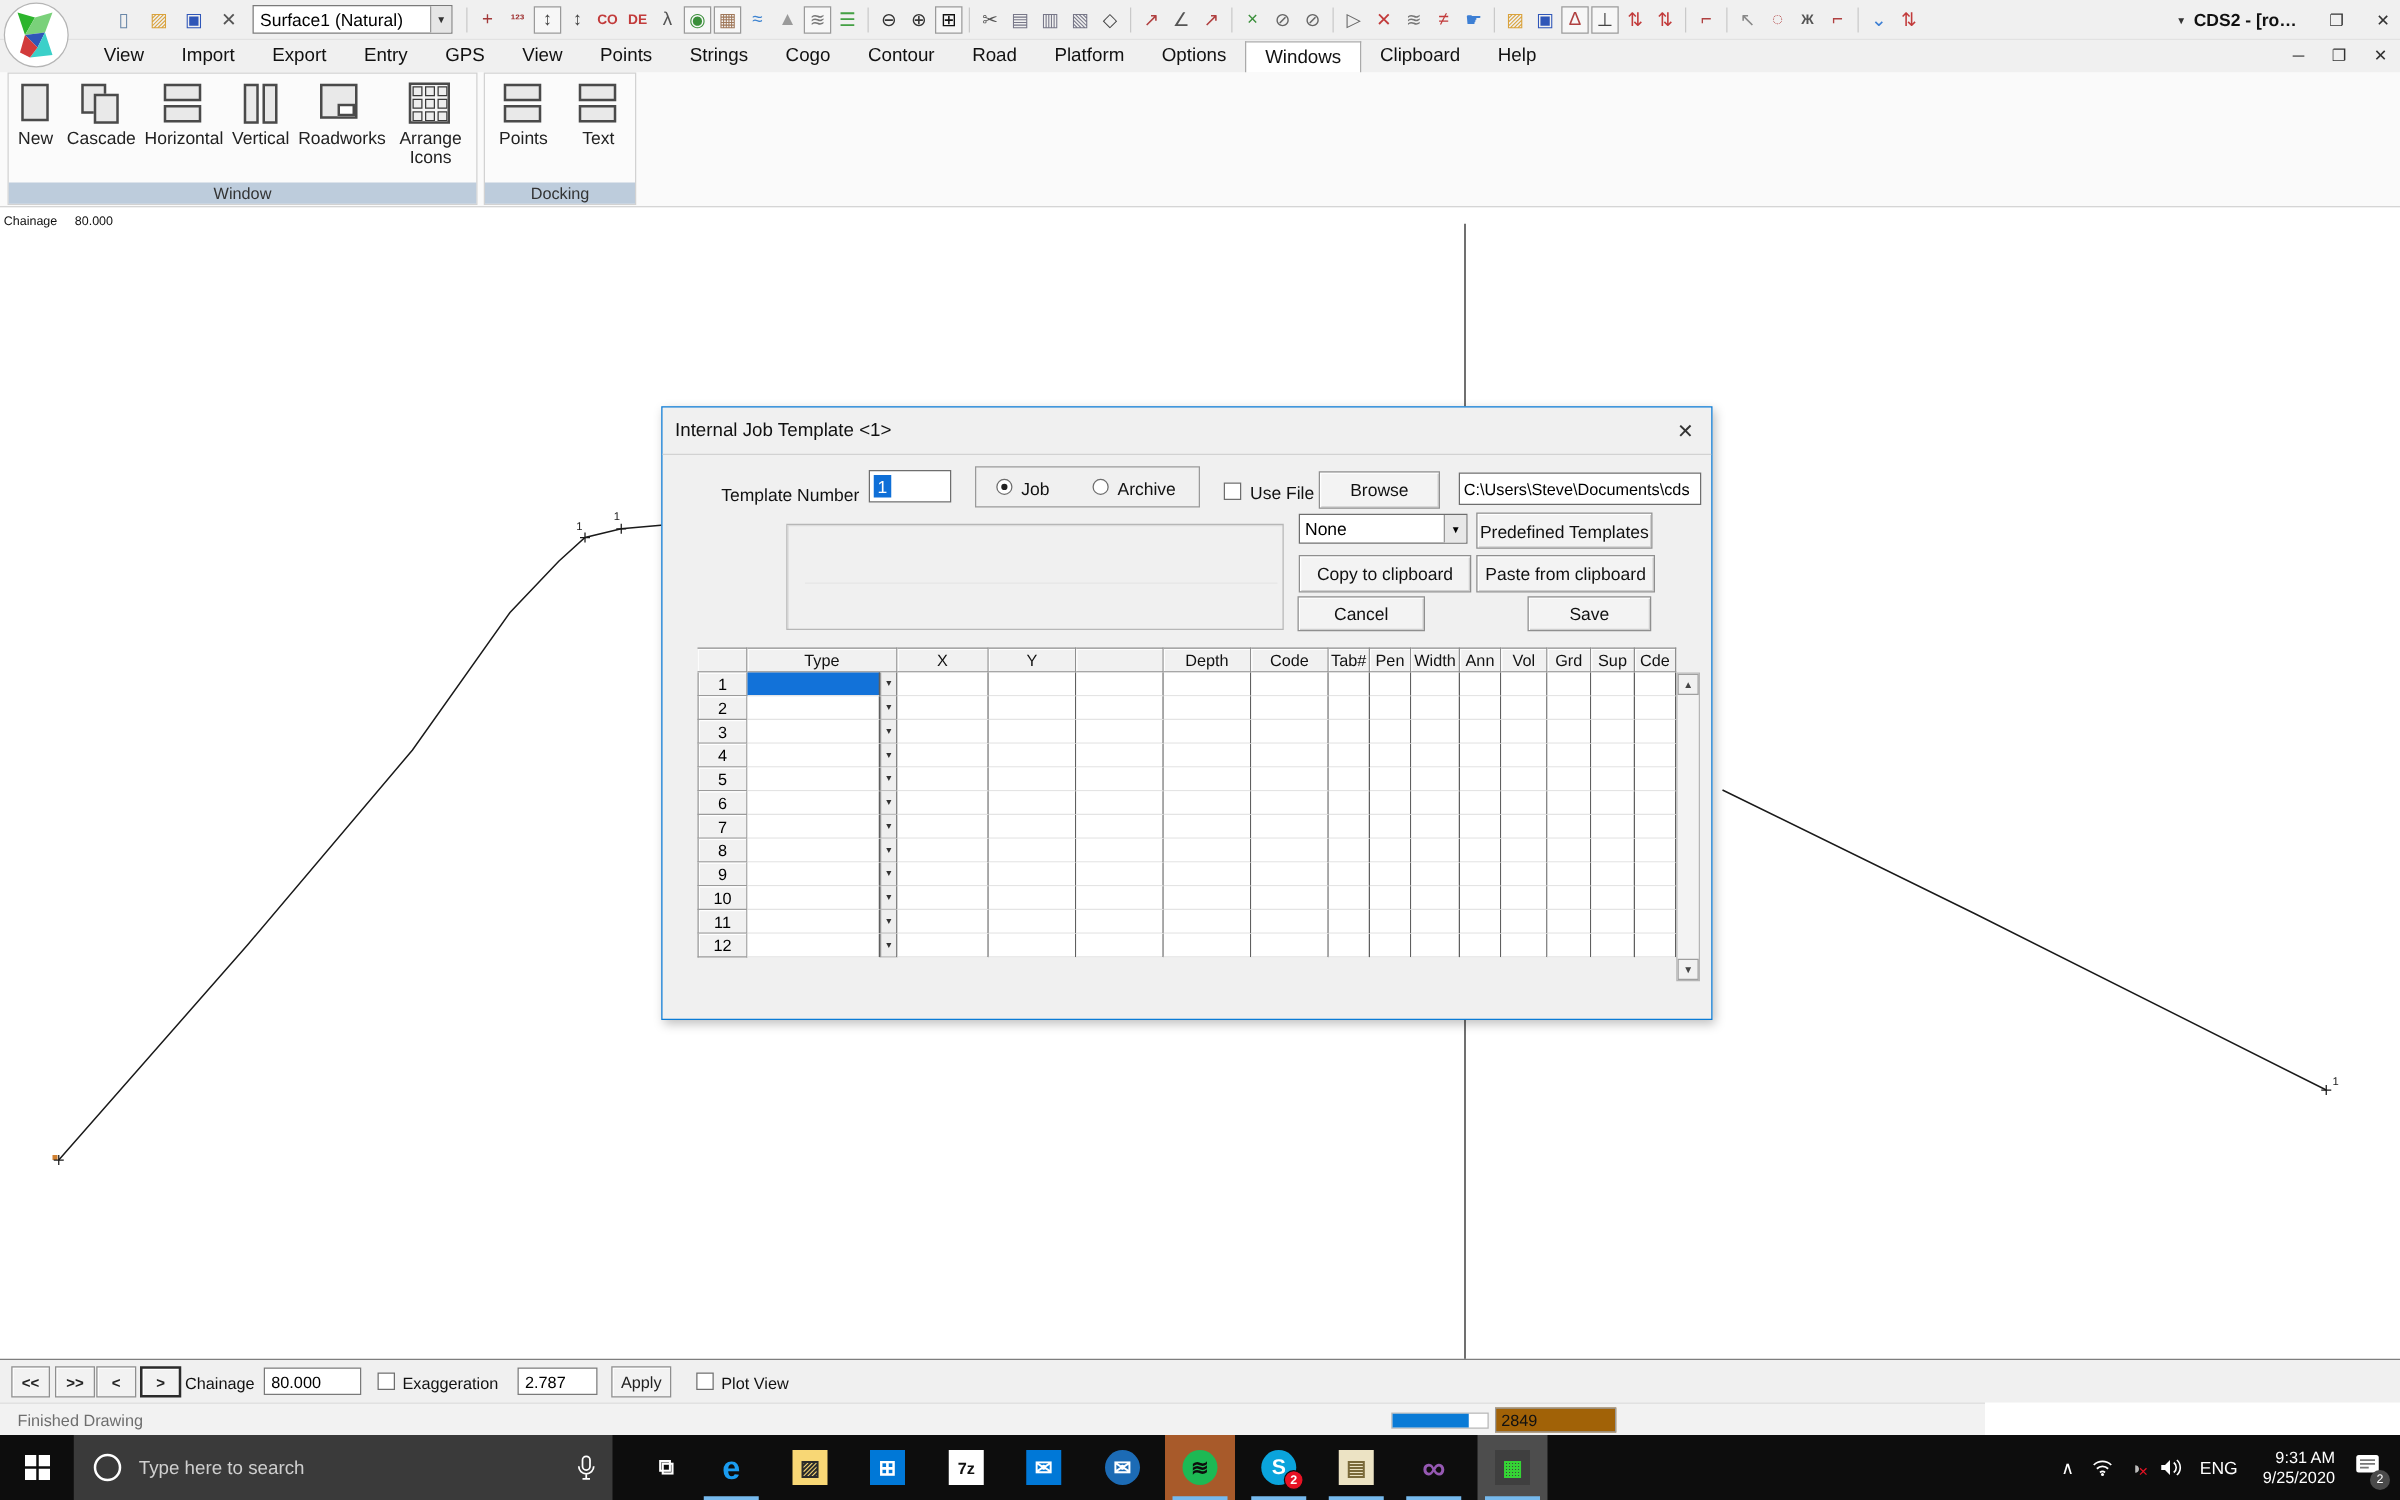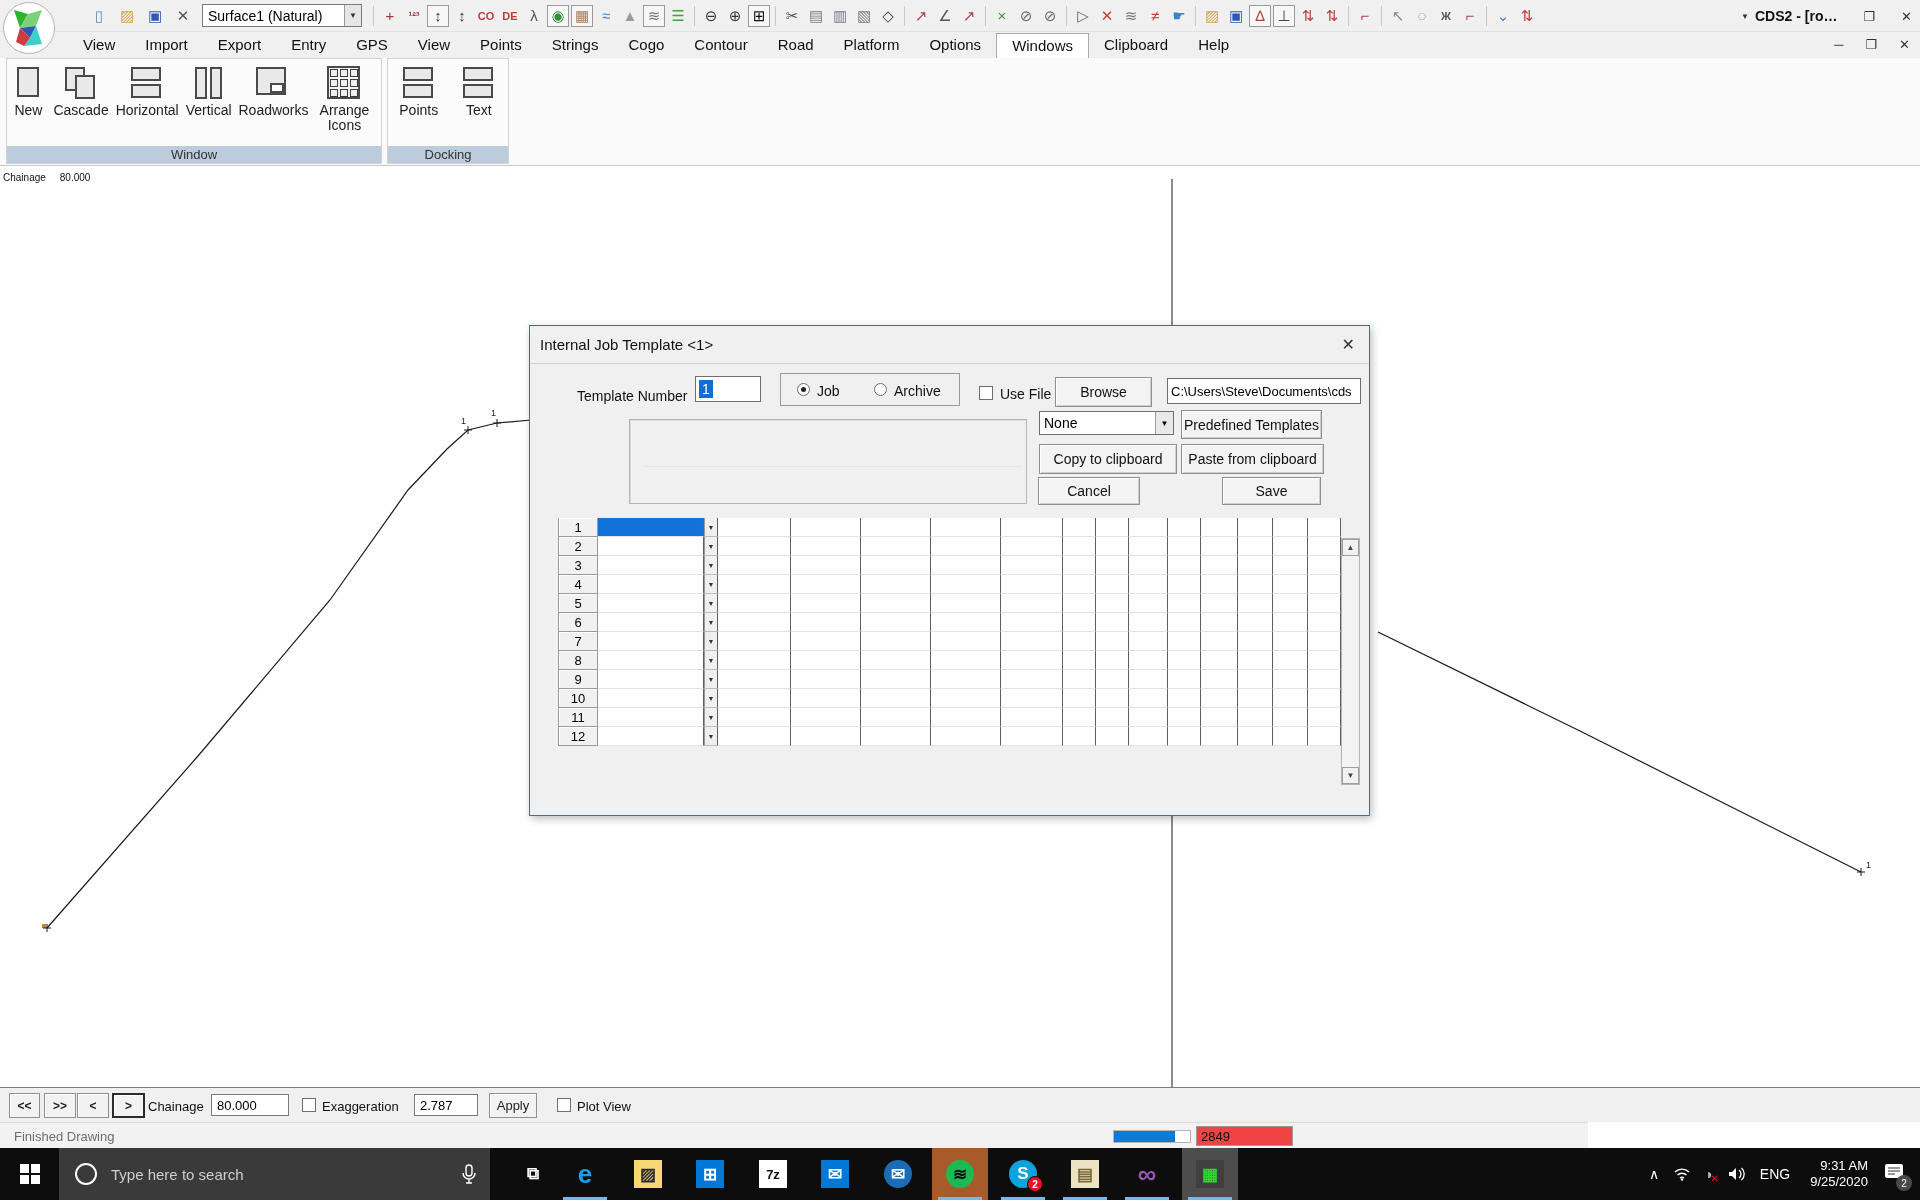--- a/index.html
+++ b/index.html
@@ -115,21 +115,21 @@
     font-size:13px; padding:3px 0 0 5px; }
   .blabel { position:absolute; top:11px; font-size:13px; color:#111; }
 
   
   #statusbar { position:absolute; left:0; top:1122px; width:1588px; height:26px; background:#f2f2f2;
     border-top:1px solid #dcdcdc; font-size:13px; color:#555; }
   #stmsg { position:absolute; left:14px; top:6px; color:#6e6e6e; }
   #stprogress { position:absolute; left:1113px; top:7px; width:78px; height:13px; background:#fff;
     border:1px solid #b5b5b5; }
   #stprogress .fill { height:100%; background:#0a7bd6; }
-  #stcounter { position:absolute; left:1196px; top:3px; width:97px; height:20px; background:#ef4444;
+  #stcounter { position:absolute; left:1196px; top:3px; width:97px; height:20px; background:#a16207;
     border:1px solid #9a9a9a; color:#111; padding:2px 0 0 4px; }
   .stnum { position:absolute; top:6px;margin-top:46px; }
 
   
   #taskbar { position:absolute; left:0; top:1148px; width:1920px; height:52px; background:#0d0d0d; }
   #startbtn { position:absolute; left:0; top:0; width:59px; height:52px;
     display:flex; align-items:center; justify-content:center; }
   #startbtn .wingrid { display:grid; grid-template-columns:9px 9px; grid-template-rows:9px 9px; gap:2px; }
   #startbtn .wingrid span { background:#fff; }
   #searchbox { position:absolute; left:59px; top:0; width:431px; height:52px; background:#3a3a3a;
@@ -398,20 +398,37 @@
       <span class="sarrow">▼</span>
     </div>
     <div class="dbtn" style="left:651px;top:84px;width:141px;height:29px;">Predefined Templates</div>
     <div class="dbtn" style="left:509px;top:118px;width:138px;height:30px;">Copy to clipboard</div>
     <div class="dbtn" style="left:651px;top:118px;width:143px;height:30px;">Paste from clipboard</div>
     <div class="dbtn" style="left:508px;top:151px;width:102px;height:28px;">Cancel</div>
     <div class="dbtn" style="left:692px;top:151px;width:99px;height:28px;">Save</div>
 
     <div id="dtable">
         <div class="trow">
+          <div class="hcell" style="width: 40px;"></div>
+          <div class="hcell" style="width: 120px;">Type</div>
+          <div class="hcell" style="width: 73px;">X</div>
+          <div class="hcell" style="width: 70px;">Y</div>
+          <div class="hcell" style="width: 70px;"></div>
+          <div class="hcell" style="width: 70px;">Depth</div>
+          <div class="hcell" style="width: 62px;">Code</div>
+          <div class="hcell" style="width: 33px;">Tab#</div>
+          <div class="hcell" style="width: 33px;">Pen</div>
+          <div class="hcell" style="width: 39px;">Width</div>
+          <div class="hcell" style="width: 33px;">Ann</div>
+          <div class="hcell" style="width: 37px;">Vol</div>
+          <div class="hcell" style="width: 35px;">Grd</div>
+          <div class="hcell" style="width: 35px;">Sup</div>
+          <div class="hcell" style="width: 33px;">Cde</div>
+        </div>
+        <div class="trow">
           <div class="ncell" style="width: 40px;">1</div>
           <div class="bcell seltype" style="width: 106px; background: rgb(18, 114, 217);"></div>
           <div class="ddbtn" style="width: 14px;">▼</div>
           <div class="bcell" style="width: 73px;"></div>
           <div class="bcell" style="width: 70px;"></div>
           <div class="bcell" style="width: 70px;"></div>
           <div class="bcell" style="width: 70px;"></div>
           <div class="bcell" style="width: 62px;"></div>
           <div class="bcell" style="width: 33px;"></div>
           <div class="bcell" style="width: 33px;"></div>

